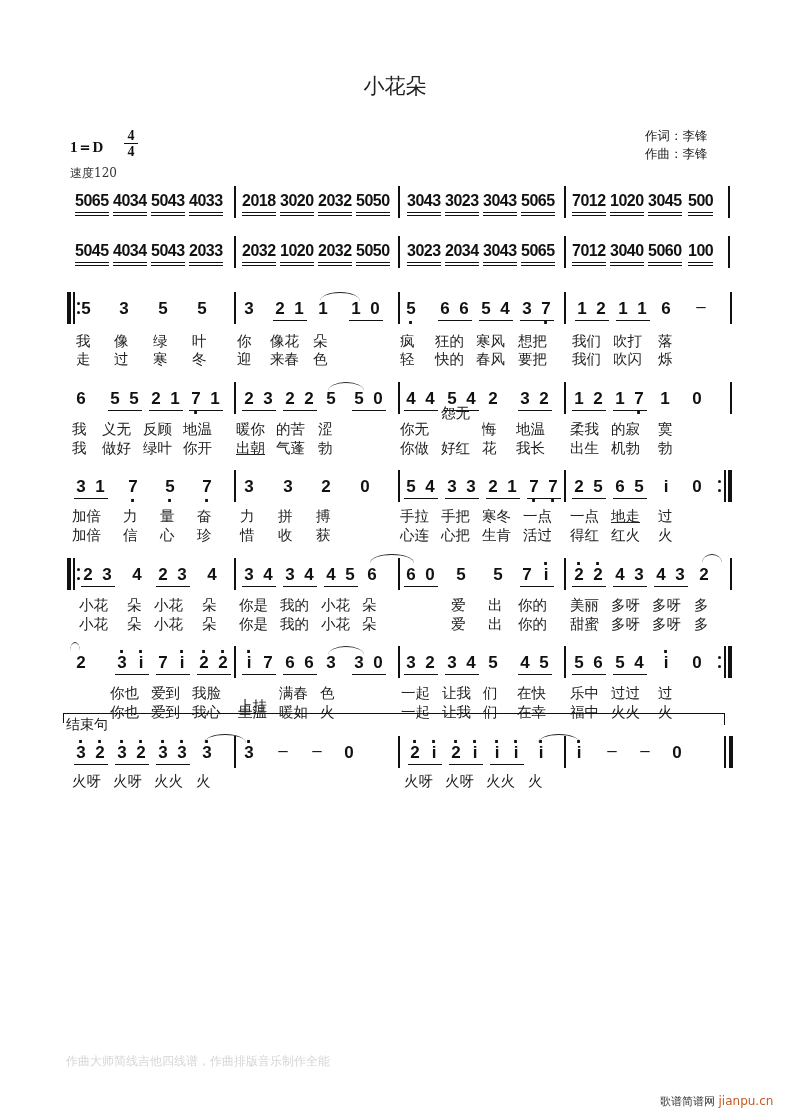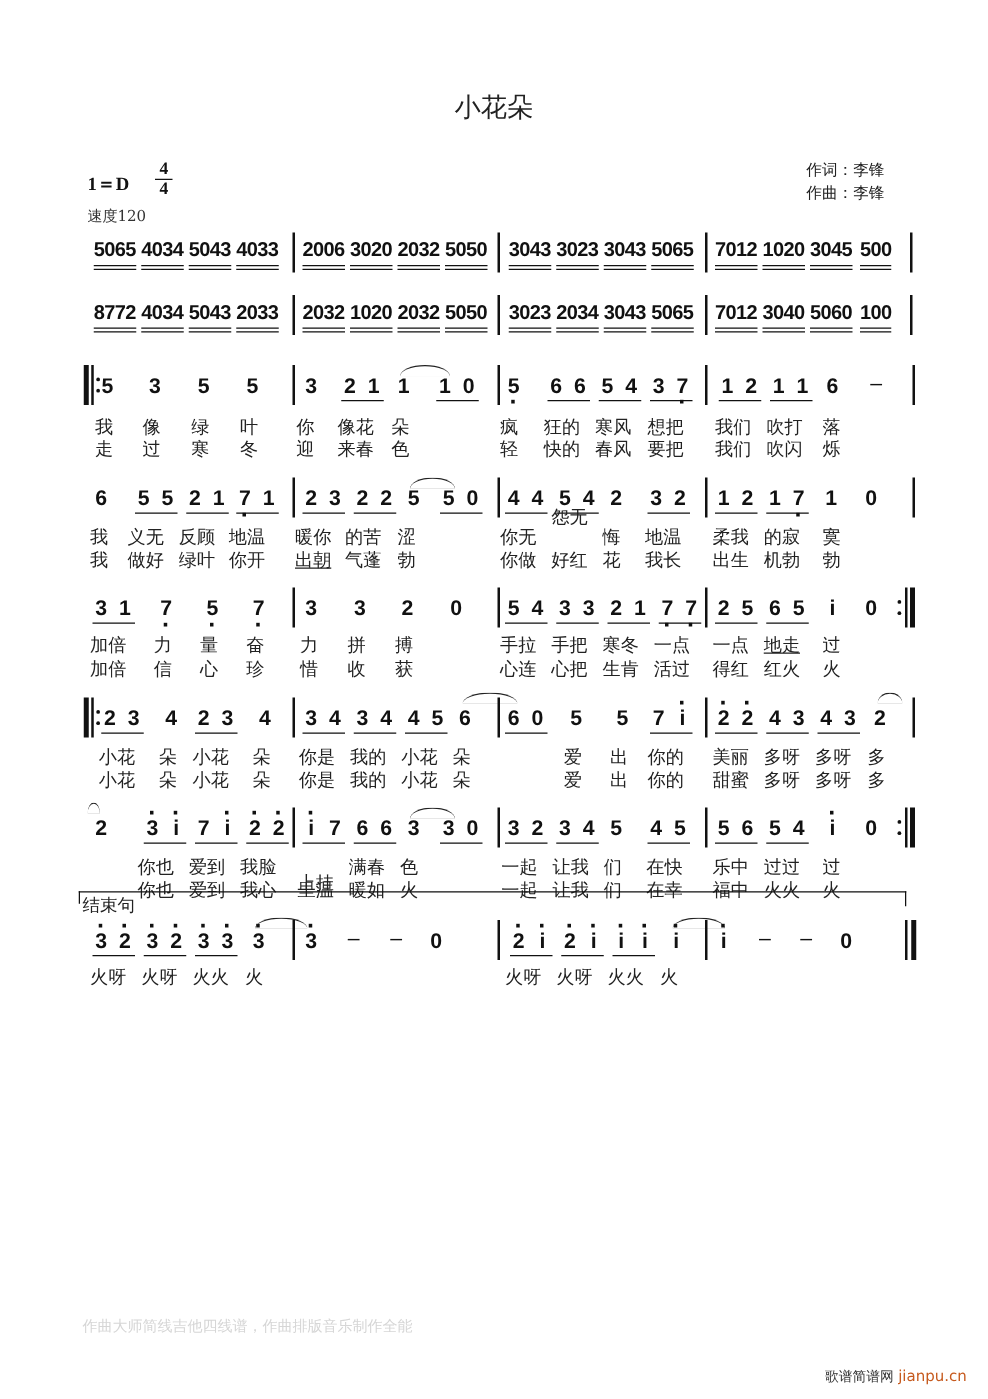--- a/index.html
+++ b/index.html
@@ -60,21 +60,21 @@
   <div class="barline" style="left:164px;top:0;height:32px;"></div>
   <div class="barline" style="left:328px;top:0;height:32px;"></div>
   <div class="barline" style="left:494px;top:0;height:32px;"></div>
   <div class="barline" style="left:658px;top:0;height:32px;"></div>
 
   <div class="intro-group" style="left:5px;"><span>5065</span><span class="ul1"></span><span class="ul2"></span></div>
   <div class="intro-group" style="left:43px;"><span>4034</span><span class="ul1"></span><span class="ul2"></span></div>
   <div class="intro-group" style="left:81px;"><span>5043</span><span class="ul1"></span><span class="ul2"></span></div>
   <div class="intro-group" style="left:119px;"><span>4033</span><span class="ul1"></span><span class="ul2"></span></div>
 
-  <div class="intro-group" style="left:172px;"><span>2006</span><span class="ul1"></span><span class="ul2"></span></div>
+  <div class="intro-group" style="left:172px;"><span>2018</span><span class="ul1"></span><span class="ul2"></span></div>
   <div class="intro-group" style="left:210px;"><span>3020</span><span class="ul1"></span><span class="ul2"></span></div>
   <div class="intro-group" style="left:248px;"><span>2032</span><span class="ul1"></span><span class="ul2"></span></div>
   <div class="intro-group" style="left:286px;"><span>5050</span><span class="ul1"></span><span class="ul2"></span></div>
 
   <div class="intro-group" style="left:337px;"><span>3043</span><span class="ul1"></span><span class="ul2"></span></div>
   <div class="intro-group" style="left:375px;"><span>3023</span><span class="ul1"></span><span class="ul2"></span></div>
   <div class="intro-group" style="left:413px;"><span>3043</span><span class="ul1"></span><span class="ul2"></span></div>
   <div class="intro-group" style="left:451px;"><span>5065</span><span class="ul1"></span><span class="ul2"></span></div>
 
   <div class="intro-group" style="left:502px;"><span>7012</span><span class="ul1"></span><span class="ul2"></span></div>
@@ -82,21 +82,21 @@
   <div class="intro-group" style="left:578px;"><span>3045</span><span class="ul1"></span><span class="ul2"></span></div>
   <div class="intro-group" style="left:618px;"><span>500</span><span class="ul1"></span><span class="ul2"></span></div>
 </div>
 
 <div class="abs intro-row" style="top:236px;">
   <div class="barline" style="left:164px;top:0;height:32px;"></div>
   <div class="barline" style="left:328px;top:0;height:32px;"></div>
   <div class="barline" style="left:494px;top:0;height:32px;"></div>
   <div class="barline" style="left:658px;top:0;height:32px;"></div>
 
-  <div class="intro-group" style="left:5px;"><span>8772</span><span class="ul1"></span><span class="ul2"></span></div>
+  <div class="intro-group" style="left:5px;"><span>5045</span><span class="ul1"></span><span class="ul2"></span></div>
   <div class="intro-group" style="left:43px;"><span>4034</span><span class="ul1"></span><span class="ul2"></span></div>
   <div class="intro-group" style="left:81px;"><span>5043</span><span class="ul1"></span><span class="ul2"></span></div>
   <div class="intro-group" style="left:119px;"><span>2033</span><span class="ul1"></span><span class="ul2"></span></div>
 
   <div class="intro-group" style="left:172px;"><span>2032</span><span class="ul1"></span><span class="ul2"></span></div>
   <div class="intro-group" style="left:210px;"><span>1020</span><span class="ul1"></span><span class="ul2"></span></div>
   <div class="intro-group" style="left:248px;"><span>2032</span><span class="ul1"></span><span class="ul2"></span></div>
   <div class="intro-group" style="left:286px;"><span>5050</span><span class="ul1"></span><span class="ul2"></span></div>
 
   <div class="intro-group" style="left:337px;"><span>3023</span><span class="ul1"></span><span class="ul2"></span></div>

